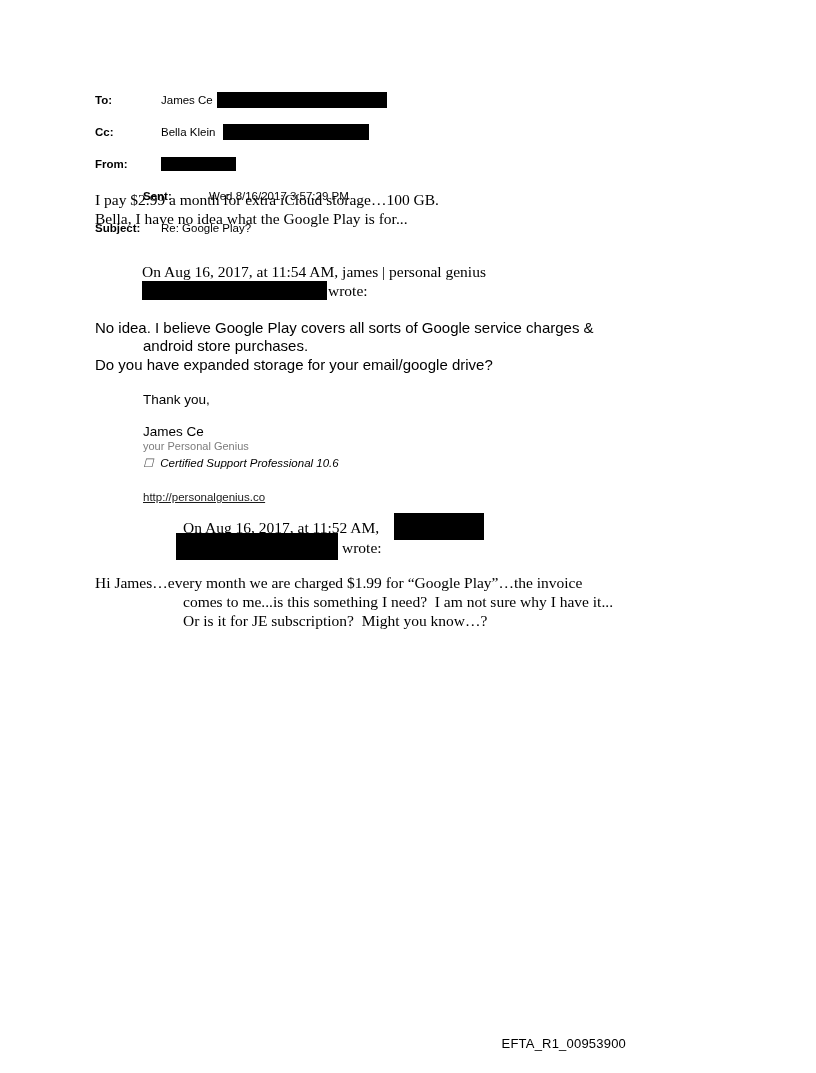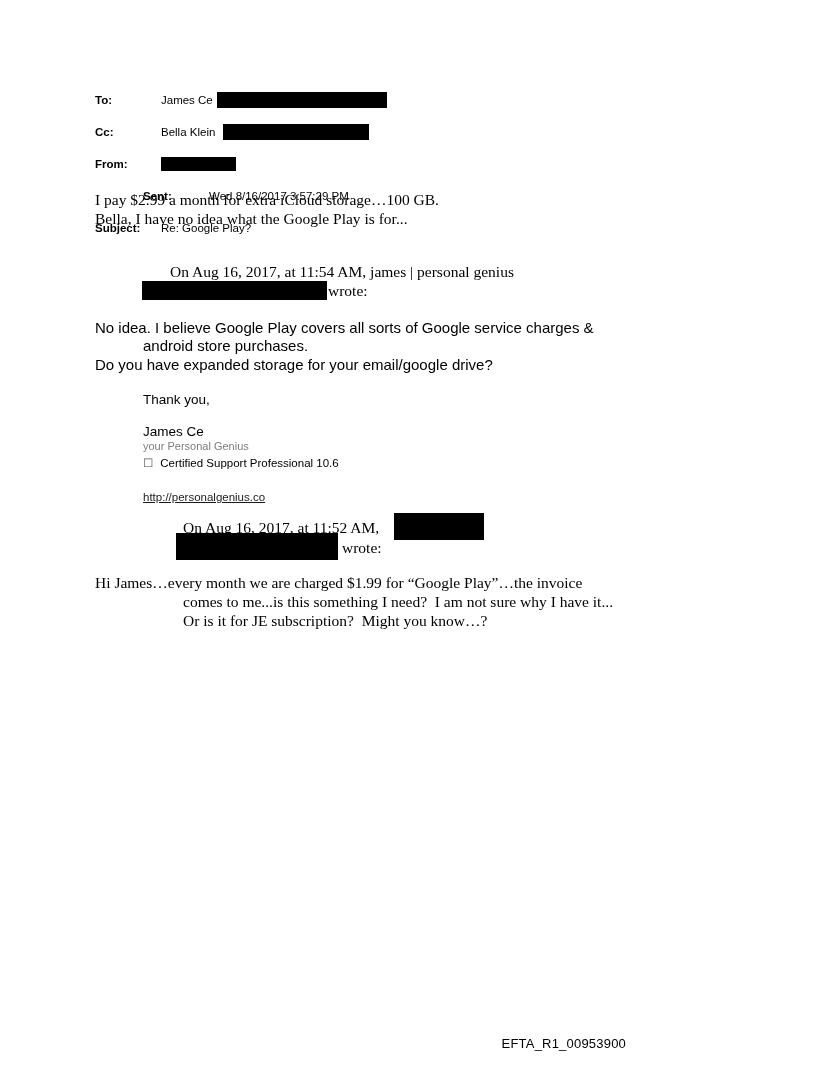--- a/index.html
+++ b/index.html
@@ -144,33 +144,33 @@
     <div class="hdr-row" style="top:64px;">
       <span class="hdr-label">Subject:</span>
       <span class="hdr-value">Re: Google Play?</span>
     </div>
 
   </div>
 
   <div class="serif-p" style="left:95px; top:190px;">I pay $2.99 a month for extra iCloud storage…100 GB.</div>
   <div class="serif-p" style="left:95px; top:209px;">Bella, I have no idea what the Google Play is for...</div>
 
-  <div class="serif-p" style="left:142px; top:262px;margin-left:28px;">On Aug 16, 2017, at 11:54 AM, james | personal genius</div>
+  <div class="serif-p" style="left:142px; top:262px;">On Aug 16, 2017, at 11:54 AM, james | personal genius</div>
   <div class="redact-inline" style="left:142px; top:281px; width:185px; height:19px;"></div>
   <div class="serif-p" style="left:328px; top:281px;">wrote:</div>
 
   <div class="sans-p" style="left:95px; top:318px;">No idea. I believe Google Play covers all sorts of Google service charges &amp;</div>
   <div class="sans-p" style="left:143px; top:336px;">android store purchases.</div>
   <div class="sans-p" style="left:95px; top:355px;">Do you have expanded storage for your email/google drive?</div>
 
   <div class="sans-p" style="left:143px; top:390px; font-size:13.5px;">Thank you,</div>
   <div class="sig-name" style="left:143px; top:424px;">James Ce</div>
   <div class="sig-sub" style="left:143px; top:440px;">your Personal Genius</div>
 
-  <div style="position:absolute; left:143px; top:453px;">
+  <div style="position:absolute; left:143px; top:453px;font-style:italic;">
     <span style="font-family:'Liberation Sans',sans-serif; font-size:11.5px; color:#555;">☐</span>
     <span style="font-family:'Liberation Sans',sans-serif; font-size:11.5px; color:#000; margin-left:3px;">Certified Support Professional 10.6</span>
   </div>
 
   <div class="sig-link" style="left:143px; top:467px;margin-top:24px;">http://personalgenius.co</div>
 
   <div class="serif-p" style="left:183px; top:518px;">On Aug 16, 2017, at 11:52 AM,</div>
   <div class="redact-inline" style="left:394px; top:513px; width:90px; height:27px;"></div>
   <div class="redact-inline" style="left:176px; top:533px; width:162px; height:27px;"></div>
   <div class="serif-p" style="left:342px; top:538px;">wrote:</div>

